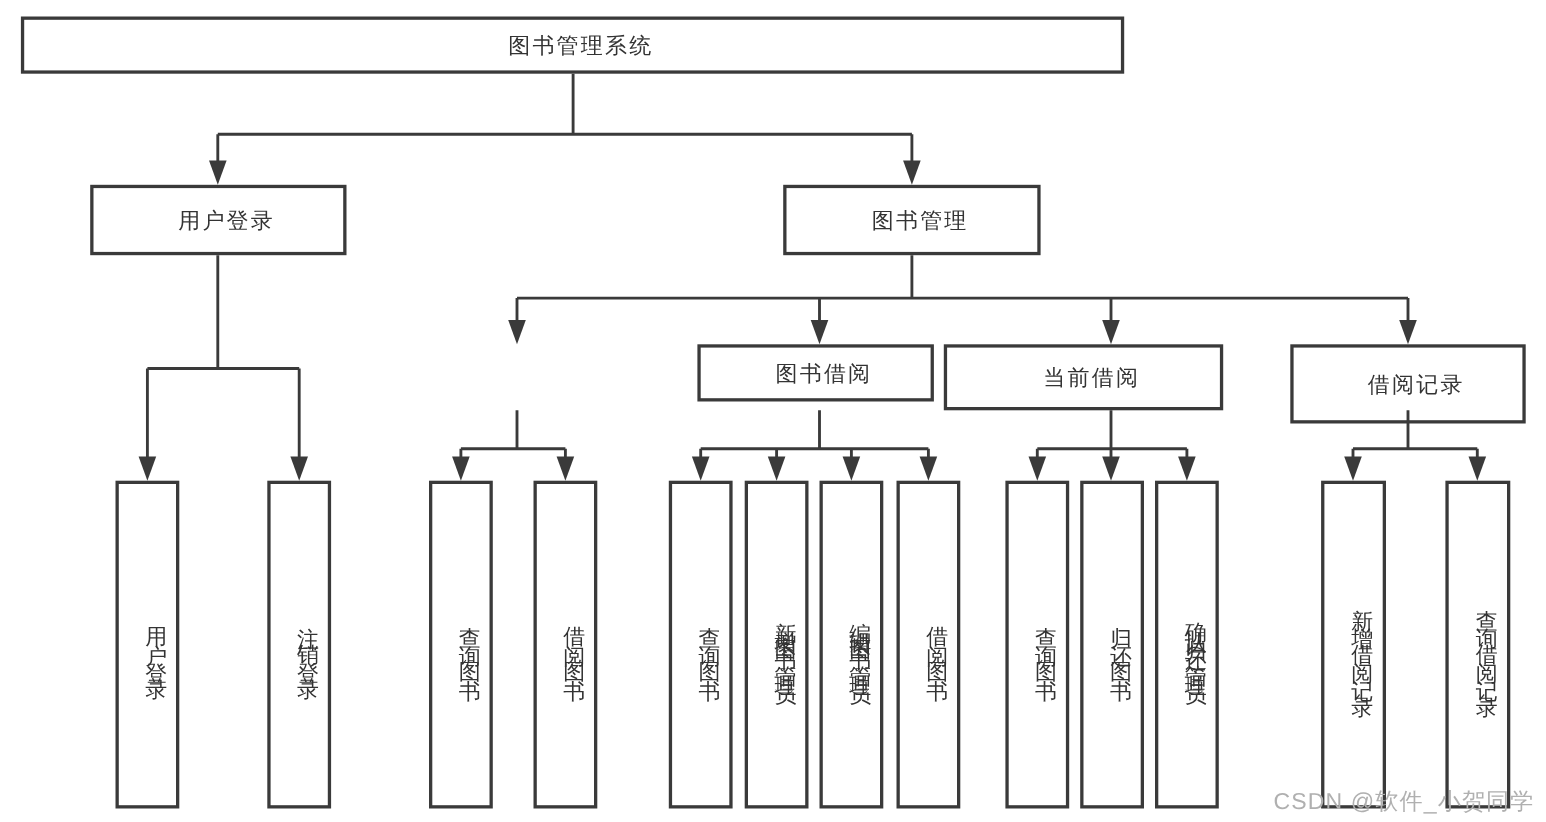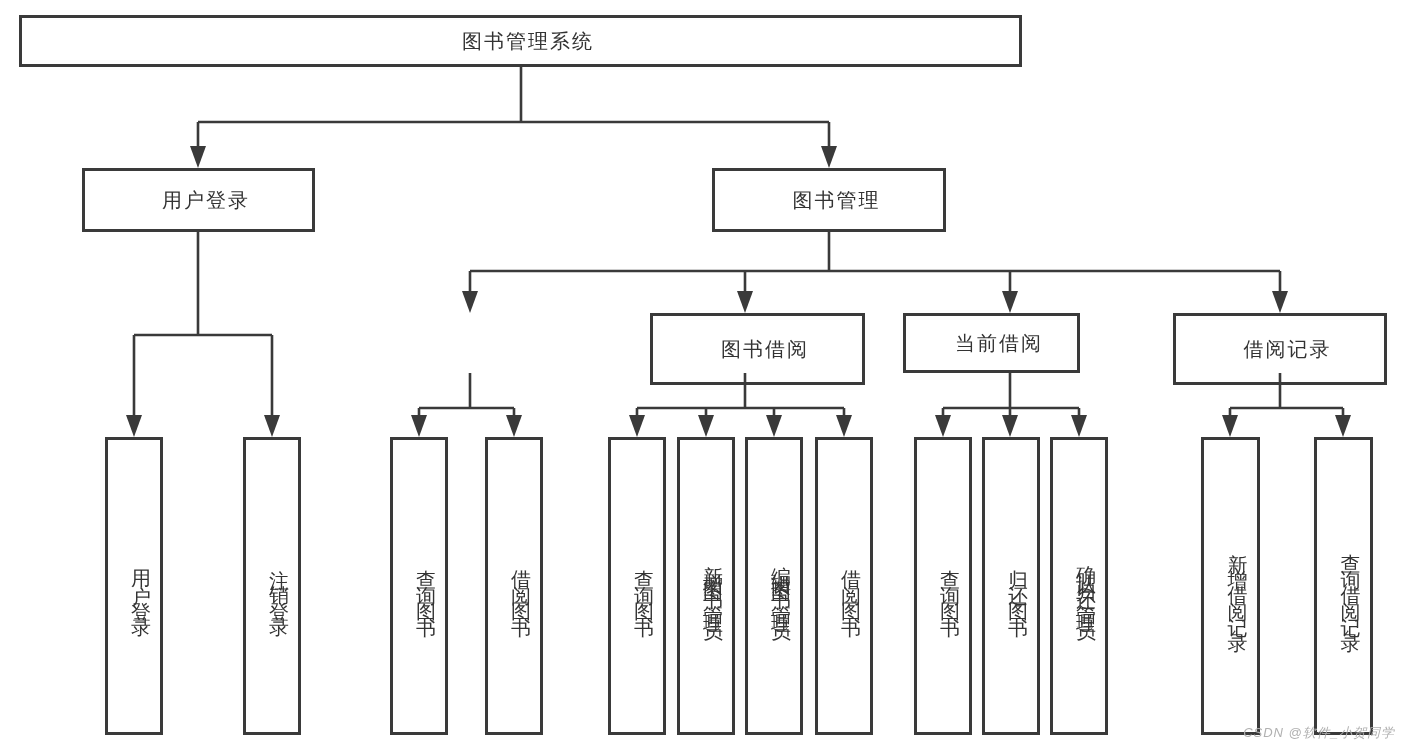--- a/index.html
+++ b/index.html
@@ -40,25 +40,24 @@
     text-orientation:mixed;
     font-size:20px;
     line-height:1;
   }
   .node.v span.loose{letter-spacing:16px;}
   .node.v span.tight{letter-spacing:8px;}
   .watermark{
     position:absolute;
     right:10px;bottom:5px;
     z-index:4;
-    font-size:13px;
+    font-size:21px;
     letter-spacing:1px;
     color:var(--wm);
     white-space:nowrap;
-    font-style:italic;
   }
 </style>
 </head>
 <body>
 
 <div class="canvas">
 
   <svg class="connectors" width="1405" height="747" viewBox="0 0 1405 747">
 
     <path d="M521,67 V122 M198,122 H829 M198,122 V148 M829,122 V148"></path>
@@ -99,24 +98,24 @@
     <span>图书管理系统</span>
   </div>
 
   <div class="node h" style="left:82px;top:168px;width:233px;height:64px">
     <span>用户登录</span>
   </div>
   <div class="node h" style="left:712px;top:168px;width:234px;height:64px">
     <span>图书管理</span>
   </div>
 
-  <div class="node h" style="left:650px;top:313px;width:215px;height:72px">
+  <div class="node h" style="left:634px;top:313px;width:215px;height:52px">
     <span>图书借阅</span>
   </div>
-  <div class="node h" style="left:903px;top:313px;width:177px;height:60px">
+  <div class="node h" style="left:858px;top:313px;width:254px;height:60px">
     <span>当前借阅</span>
   </div>
   <div class="node h" style="left:1173px;top:313px;width:214px;height:72px">
     <span>借阅记录</span>
   </div>
 
   <div class="node v" style="left:105px;top:437px;width:58px;height:298px">
     <span class="loose">用户登录</span>
   </div>
   <div class="node v" style="left:243px;top:437px;width:58px;height:298px">

